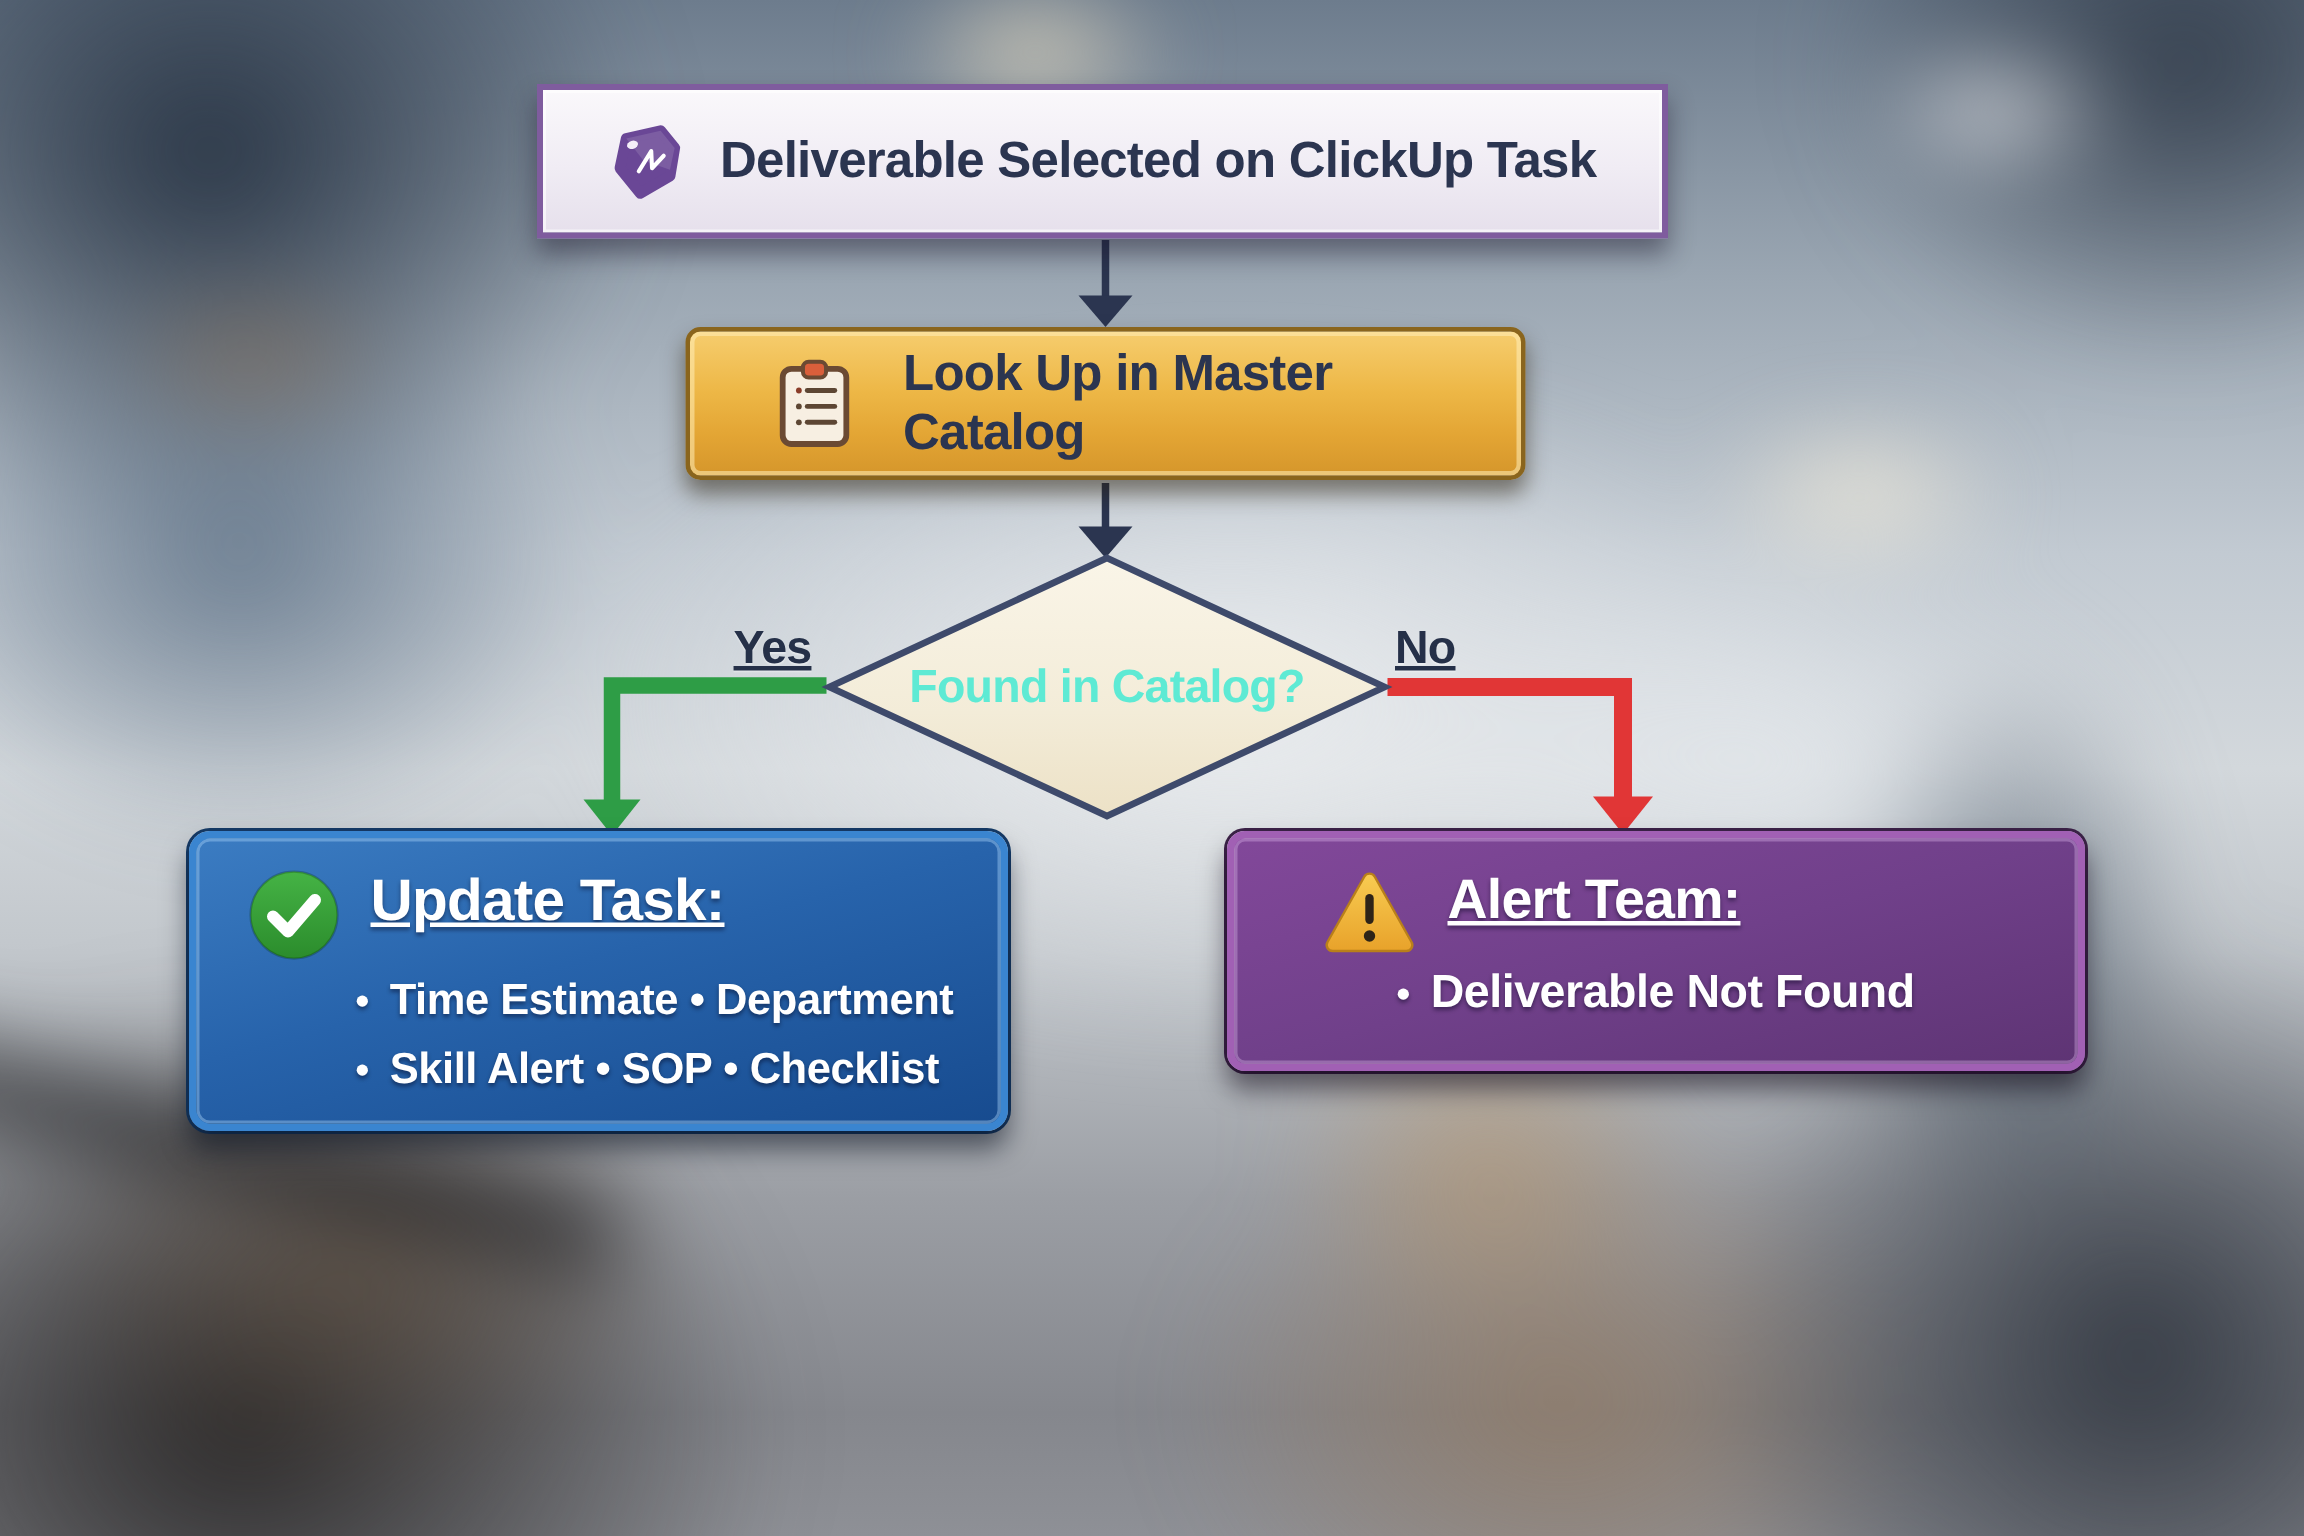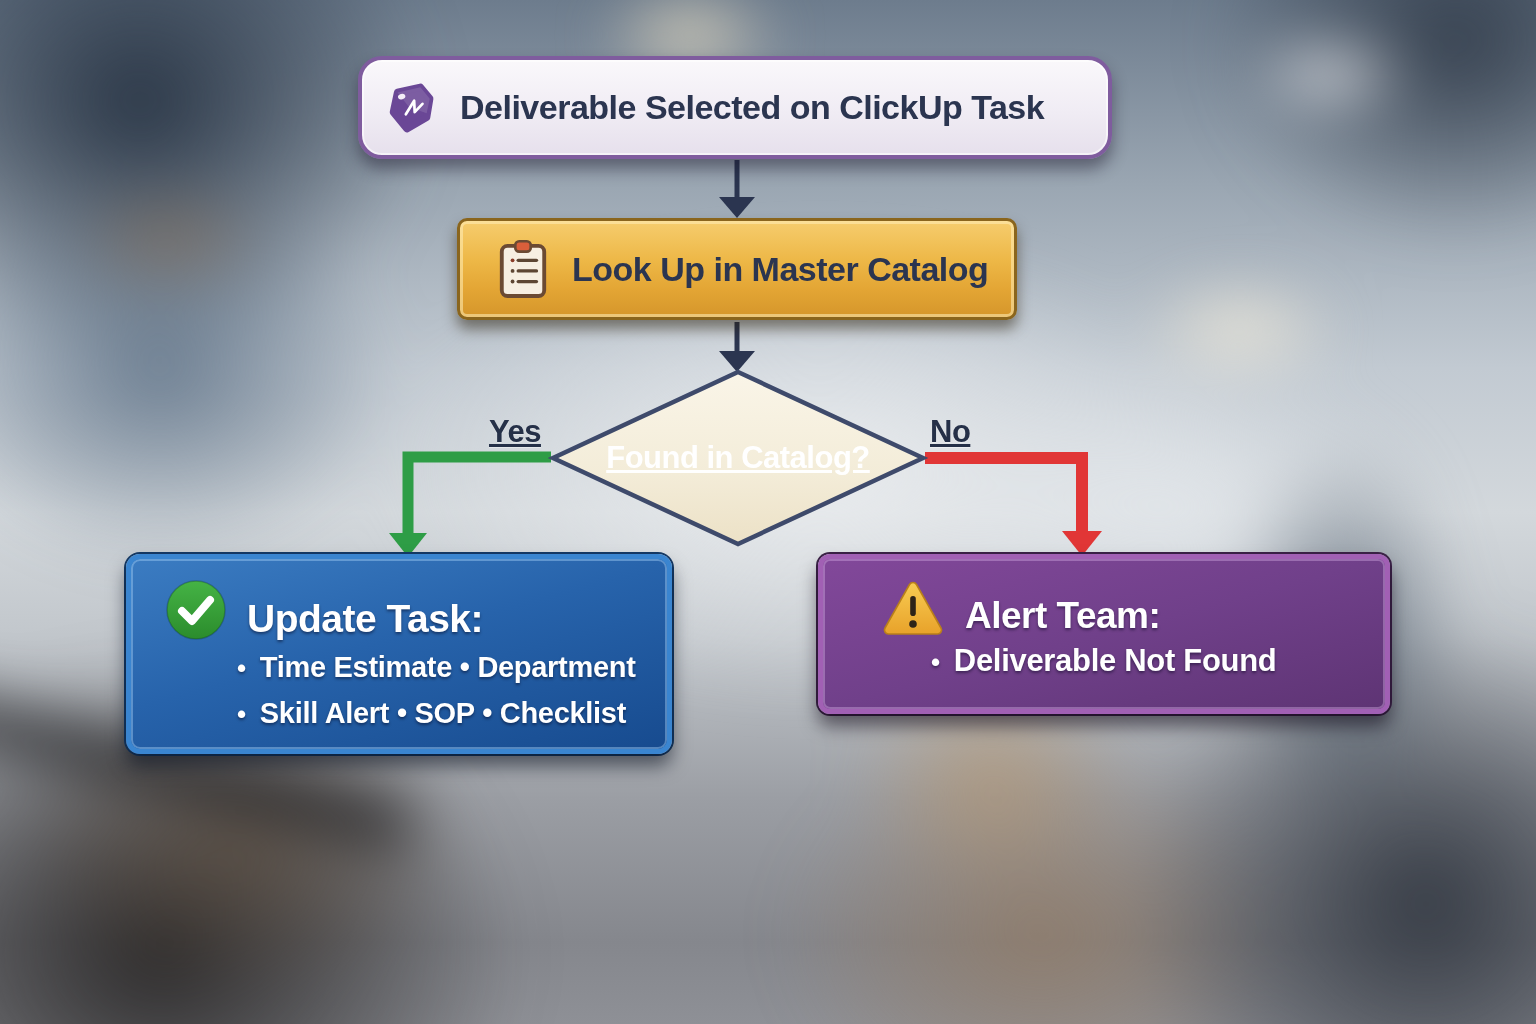--- a/index.html
+++ b/index.html
@@ -30,42 +30,42 @@
   .b-bc    {left:820px;bottom:-60px;width:560px;height:420px;background:radial-gradient(ellipse,rgba(150,116,82,.55),rgba(150,116,82,0) 66%);}
   .b-bc2   {left:900px;bottom:180px;width:300px;height:260px;background:radial-gradient(ellipse,rgba(190,150,100,.5),rgba(190,150,100,0) 65%);}
   .b-br    {right:-140px;bottom:-120px;width:620px;height:600px;background:radial-gradient(ellipse,rgba(44,50,60,.9),rgba(44,50,60,0) 68%);}
   .b-brc   {right:120px;bottom:240px;width:260px;height:420px;background:radial-gradient(ellipse,rgba(70,84,100,.7),rgba(70,84,100,0) 65%);}
 
   
   .node{position:absolute;box-sizing:border-box;display:flex;align-items:center;}
   .navy-text{color:#2b3550;font-weight:700;letter-spacing:-.5px;}
 
   .start-box{
-    left:358px;top:56px;width:754px;height:103px;border-radius:24px;
+    left:358px;top:56px;width:754px;height:103px;border-radius:0;
     border:4px solid #7f5c9e;
     background:linear-gradient(180deg,#faf8fb 0%,#f0ecf4 55%,#e6e0ec 100%);
     box-shadow:0 10px 16px rgba(25,20,40,.45),inset 0 0 0 2px rgba(255,255,255,.6);
-    padding-left:22px;gap:24px;
+    padding-left:42px;gap:24px;
   }
   .start-box .label{font-size:34px;}
 
   .gold-box{
     left:457px;top:218px;width:560px;height:102px;border-radius:10px;
     border:3px solid #8a651d;
     background:linear-gradient(180deg,#f6cd6e 0%,#edb746 42%,#e3a534 72%,#d5962b 100%);
     box-shadow:0 9px 14px rgba(40,28,8,.5),inset 0 0 0 3px rgba(255,238,185,.55);
-    padding-left:36px;gap:22px;
+    padding-left:56px;gap:32px;
   }
   .gold-box .label{font-size:34px;}
 
   .diamond-wrap{position:absolute;left:540px;top:360px;width:396px;height:196px;}
   .diamond-wrap svg{position:absolute;inset:0;}
   .diamond-label{
     position:absolute;inset:0;display:flex;align-items:center;justify-content:center;
-    font-size:31px;font-weight:700;color:#ffffff;letter-spacing:-.5px;text-decoration:underline;
+    font-size:31px;font-weight:700;color:#5eead4;letter-spacing:-.5px;
   }
 
   .branch-label{
     position:absolute;font-size:31px;font-weight:700;color:#253048;letter-spacing:-.5px;
     text-shadow:0 1px 1px rgba(255,255,255,.4);
     text-decoration:underline;
   }
   .yes-label{left:470px;top:414px;width:90px;text-align:center;}
   .no-label{left:930px;top:414px;width:80px;}
 
@@ -76,21 +76,21 @@
     background:linear-gradient(165deg,#3b7cc2 0%,#2763ab 45%,#174b8f 100%);
     box-shadow:0 12px 18px rgba(8,14,30,.55),0 0 0 2px #153a66,inset 0 0 0 2px rgba(160,205,245,.45);
   }
   .purple-box{
     left:818px;top:554px;width:572px;height:160px;border-radius:12px;
     border:5px solid #a160b4;
     background:linear-gradient(165deg,#82489a 0%,#70408a 50%,#5e3474 100%);
     box-shadow:0 12px 18px rgba(12,6,20,.55),0 0 0 2px #3c2248,inset 0 0 0 2px rgba(215,175,230,.4);
     padding-left:24px;
   }
-  .result-header{display:flex;align-items:flex-end;gap:20px;padding:20px 0 0 34px;}
+  .result-header{display:flex;align-items:flex-start;gap:20px;padding:20px 0 0 34px;text-decoration:underline;}
   .result-title{font-size:39px;font-weight:700;letter-spacing:-.5px;text-shadow:0 2px 3px rgba(0,0,25,.45);}
   .purple-box .result-title{font-size:37px;}
   .bullet-lines{padding-left:106px;margin-top:10px;}
   .purple-box .bullet-lines{padding-left:84px;margin-top:6px;}
   .bullet-line{font-size:29px;font-weight:700;letter-spacing:-.3px;margin-bottom:13px;
     text-shadow:0 2px 3px rgba(0,0,25,.45);display:flex;align-items:baseline;gap:14px;}
   .purple-box .bullet-line{font-size:31px;}
   .bullet-mark{font-size:26px;}
 
   .icon{flex:0 0 auto;display:block;}

